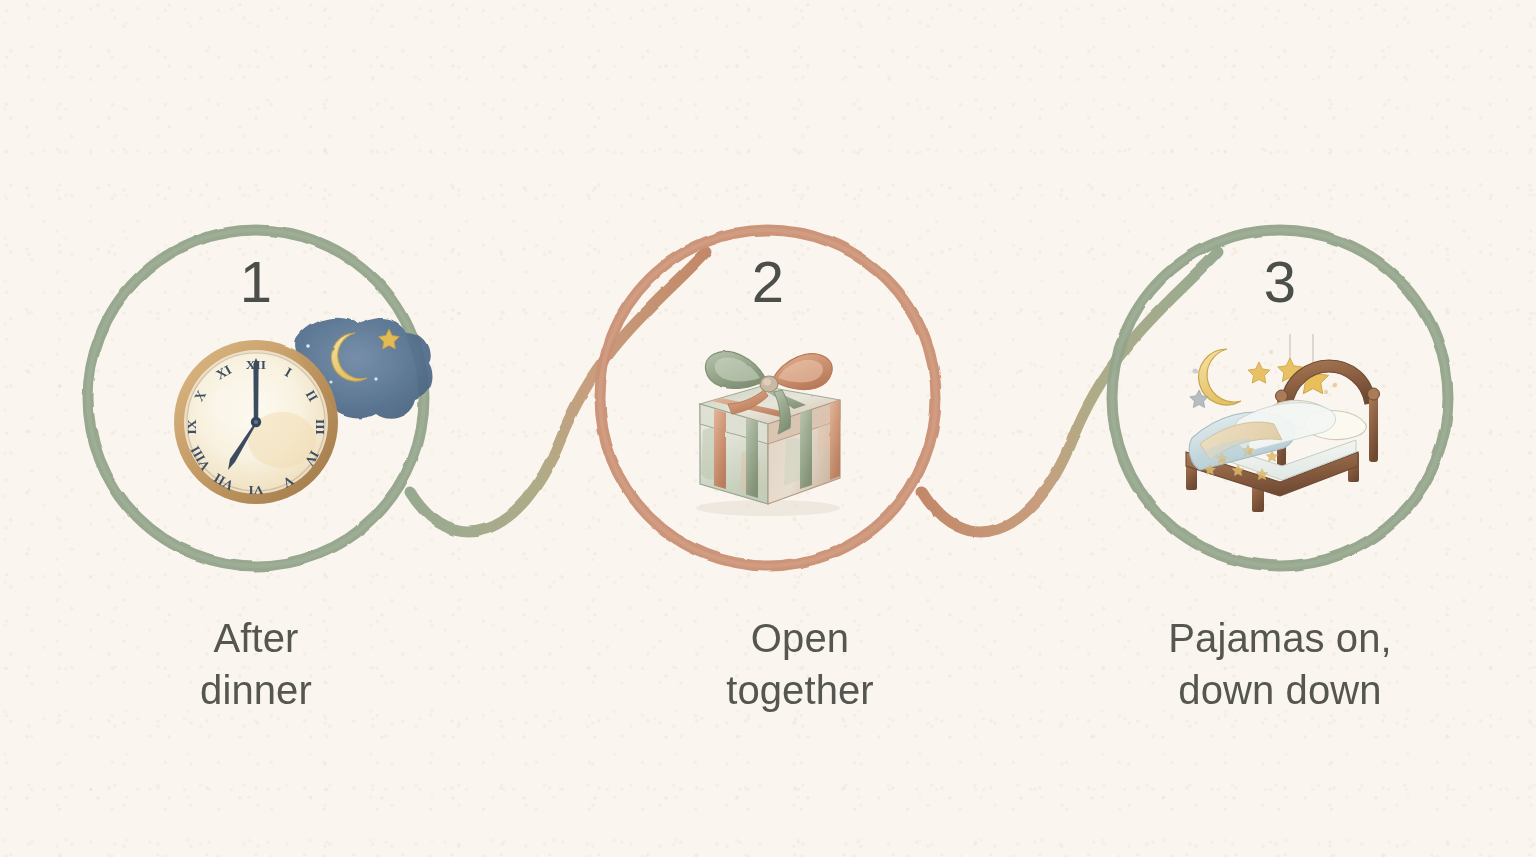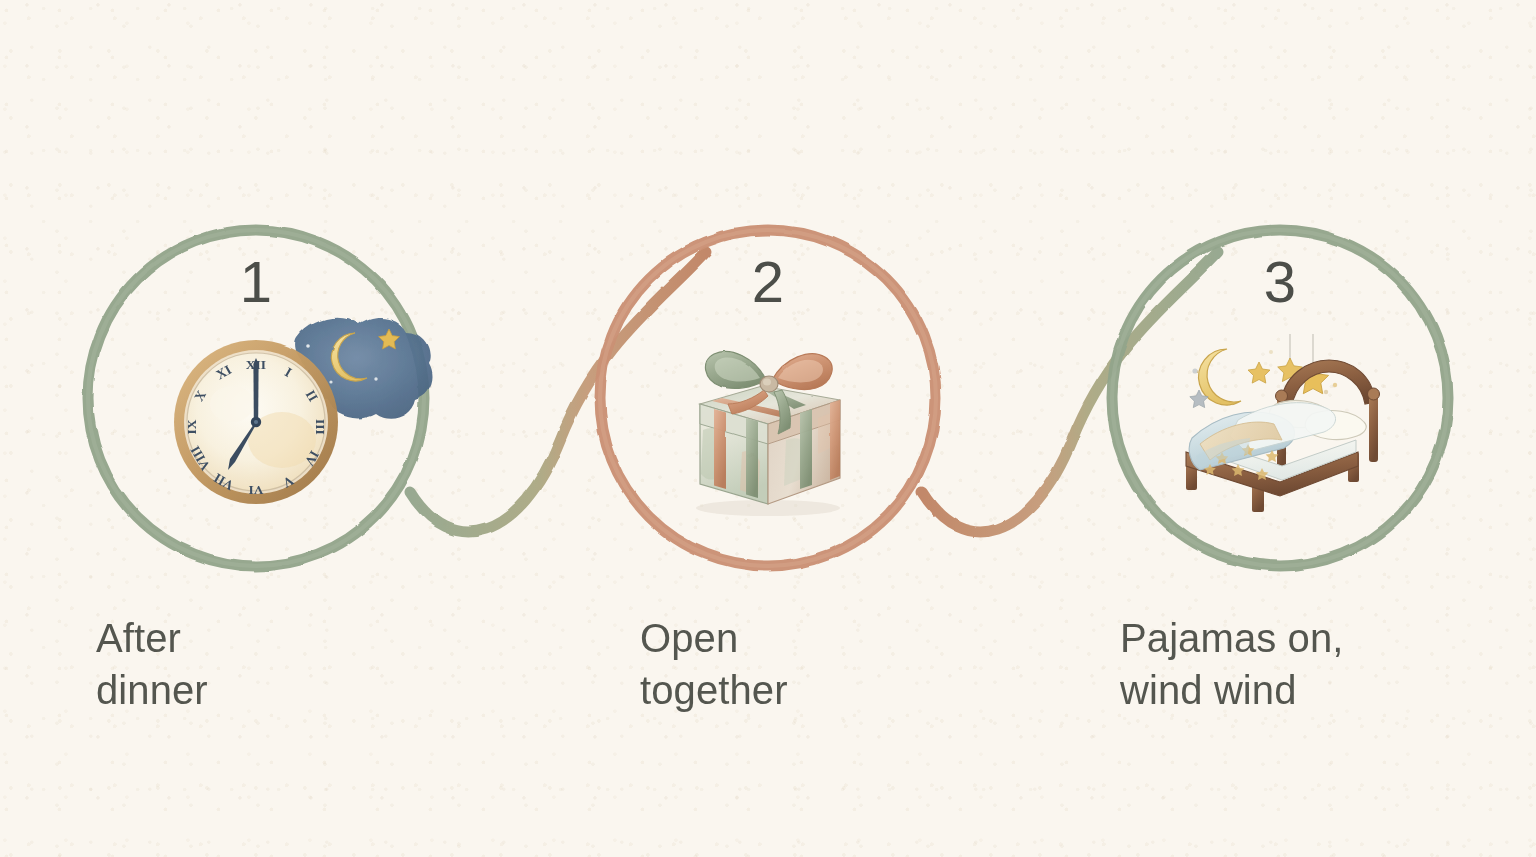--- a/index.html
+++ b/index.html
@@ -32,21 +32,21 @@
       radial-gradient(circle at 93% 12%, rgba(221,208,186,0.22) 0 1.4px, rgba(0,0,0,0) 2px);
     background-size: 53px 47px, 71px 61px, 43px 59px, 67px 41px, 49px 67px, 59px 53px, 61px 43px, 47px 71px;
     opacity: .85;
   }
   #art {
     position: absolute;
     inset: 0;
   }
   .label {
     position: absolute;
-    text-align: left;
+    text-align: center;
     color: #54564f;
     font-size: 40px;
     line-height: 1.30;
     font-weight: 400;
     letter-spacing: .1px;
     white-space: pre-line;
   }
   #label-1 { left: 96px;   top: 612px; width: 320px; }
   #label-2 { left: 640px;  top: 612px; width: 320px; }
   #label-3 { left: 1120px; top: 612px; width: 320px; }
@@ -342,15 +342,15 @@
     <text x="256" y="302" text-anchor="middle" font-family="'Liberation Sans', sans-serif" font-size="58" fill="#4c4e49">1</text>
     <text x="768" y="302" text-anchor="middle" font-family="'Liberation Sans', sans-serif" font-size="58" fill="#4c4e49">2</text>
     <text x="1280" y="302" text-anchor="middle" font-family="'Liberation Sans', sans-serif" font-size="58" fill="#4c4e49">3</text>
   </svg>
 
   <div class="label" id="label-1">After
 dinner</div>
   <div class="label" id="label-2">Open
 together</div>
   <div class="label" id="label-3">Pajamas on,
-wind wind</div>
+down down</div>
 
 </div>
 
 </body></html>

